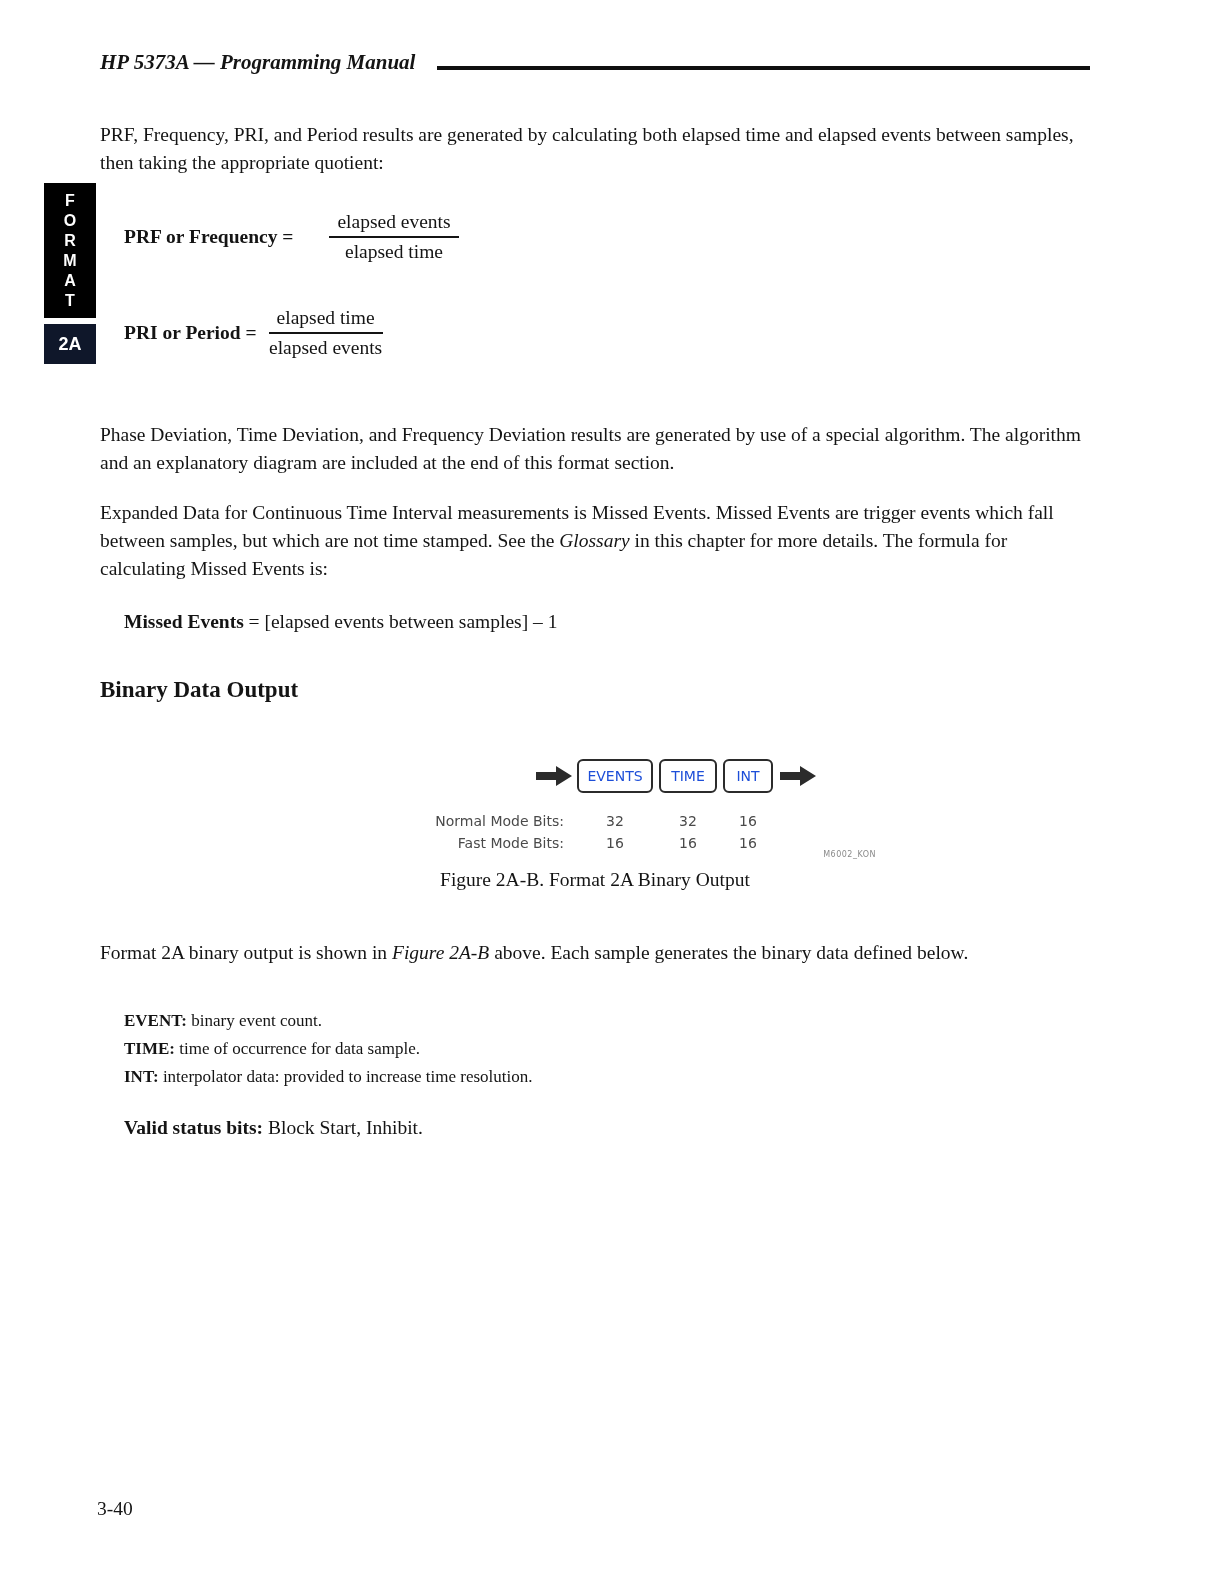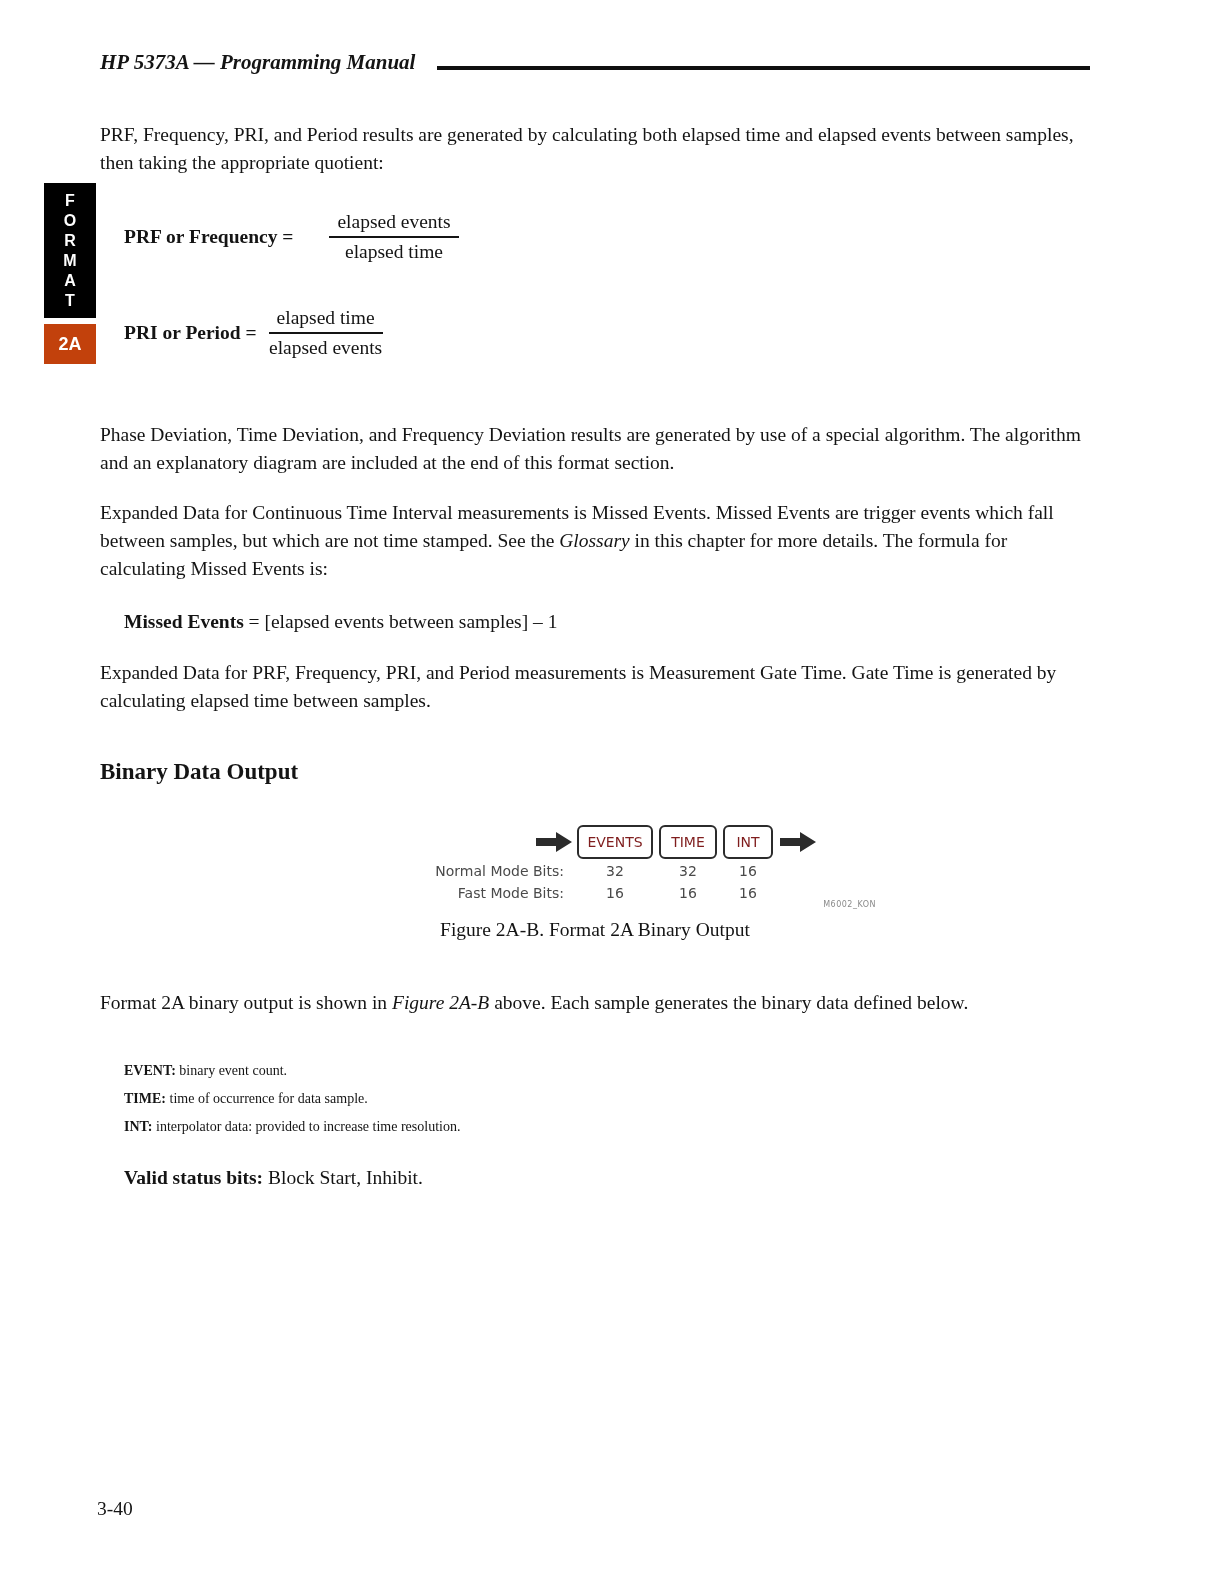--- a/index.html
+++ b/index.html
@@ -47,21 +47,21 @@
     padding:8px 0 7px 0;
   }
   .tab-format span{
     display:block;
     font-size:16px;
     font-weight:bold;
     line-height:20px;
   }
   .tab-section{
     margin-top:6px;
-    background:#c2410c;
+    background:#0f172a;
     color:#fff;
     text-align:center;
     font-size:18px;
     font-weight:bold;
     line-height:40px;
     height:40px;
   }
   
   .para{
     font-size:19.5px;
@@ -129,27 +129,27 @@
   }
   .fig-grid{
     display:grid;
     grid-template-columns:160px 44px 82px 64px 56px 44px;
     align-items:center;
     row-gap:2px;
   }
   .fig-box{
     border:2px solid #2b2b2b;
     border-radius:6px;
-    margin:0 3px;
+    margin:16px 3px;
     height:30px;
     display:flex;
     align-items:center;
     justify-content:center;
     font-size:14px;
-    color:#7f1d1d;
+    color:#1d4ed8;
     box-shadow:0 0 0 1px #ffffff inset;
   }
   .fig-arrow{
     display:flex;
     align-items:center;
     justify-content:flex-end;
   }
   .fig-arrow-r{justify-content:flex-start;padding-left:4px;}
   .fig-label{
     grid-column:1 / span 2;
@@ -177,21 +177,21 @@
     font-size:19.5px;
     color:#141414;
   }
   .p-format{margin-top:48px;}
   
   .defs{
     margin-top:40px;
     margin-left:24px;
   }
   .def-line{
-    font-size:14px;
+    font-size:17px;
     line-height:28px;
   }
   .valid-line{
     margin-top:26px;
     margin-left:24px;
     font-size:19.5px;
   }
   .page-number{
     position:absolute;
     left:97px;
@@ -241,21 +241,20 @@
       </span>
     </div>
 
     <p class="para p-phase">Phase Deviation, Time Deviation, and Frequency Deviation results are generated by use of a special algorithm. The algorithm and an explanatory diagram are included at the end of this format section.</p>
 
 
     <p class="para p-expanded1"><span>Expanded Data for Continuous Time Interval measurements is Missed Events. Missed Events are trigger events which fall between samples, but which are not time stamped. See the </span><span class="italic">Glossary</span><span> in this chapter for more details. The formula for calculating Missed Events is:</span></p>
 
     <div class="formula-missed"><span class="bold">Missed Events</span><span> = [elapsed events between samples] – 1</span></div>
 
-    <p class="para p-expanded2">Expanded Data for PRF, Frequency, PRI, and Period measurements is Measurement Gate Time. Gate Time is generated by calculating elapsed time between samples.</p>
 
     <h2 class="section-heading">Binary Data Output</h2>
 
     <div class="figure">
       <div class="fig-grid">
         <div></div>
         <div class="fig-arrow">
           <svg width="38" height="20" viewBox="0 0 38 20">
               <path d="M0 6 h20 v-6 l16 10 -16 10 v-6 h-20 z" fill="#2b2b2b"></path>
             </svg>

